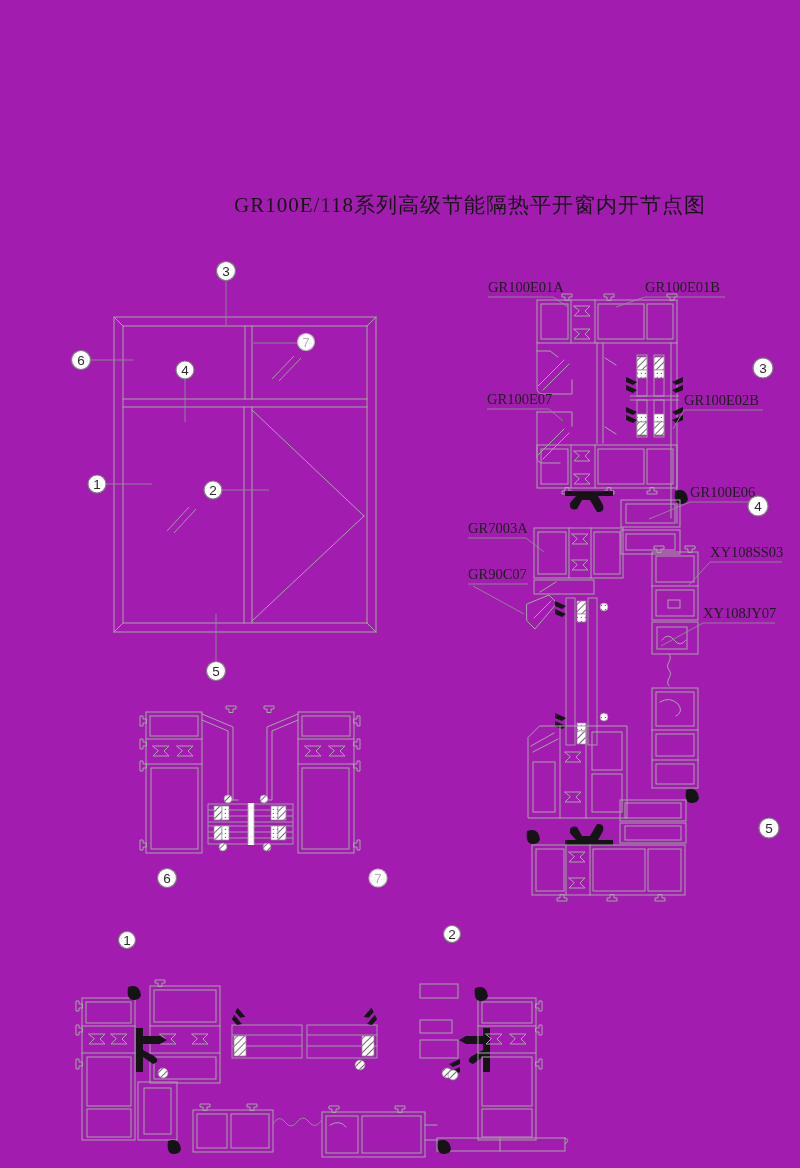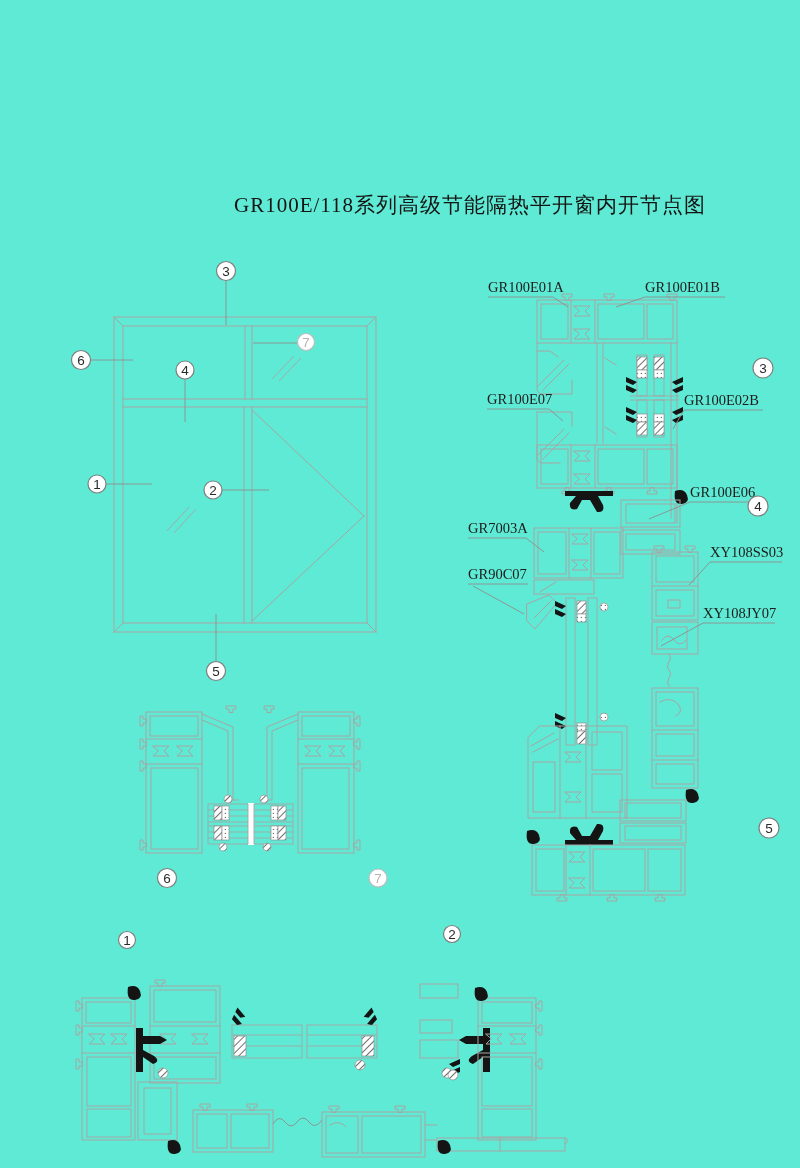--- a/index.html
+++ b/index.html
@@ -1,16 +1,16 @@
 <!DOCTYPE html>
 <html><head>
 <meta charset="utf-8">
 <style>
   html,body{margin:0;padding:0;background:#ffffff;}
-  .page{position:relative;width:800px;height:1168px;background:#5eead4;overflow:hidden;
+  .page{position:relative;width:800px;height:1168px;background:#a21caf;overflow:hidden;
         font-family:"Liberation Serif","DejaVu Serif",serif;}
   svg{position:absolute;left:0;top:0;}
   .profile{stroke:#a6a6a6;fill:none;stroke-width:1;stroke-linecap:square;}
   .leader{stroke:#8f8f8f;fill:none;stroke-width:0.9;}
   .glassline{stroke:#a6a6a6;fill:none;stroke-width:0.9;}
   .hatchfill{fill:url(#hatch);stroke:#8f8f8f;stroke-width:0.7;}
   .dotsfill{fill:url(#dots);stroke:#8f8f8f;stroke-width:0.7;}
   .gasket{fill:#141414;stroke:none;}
   .callout-circle{stroke:#7f7f7f;fill:#ffffff;stroke-width:1.2;}
   .callout-num{fill:#2b2b2b;font-size:13.5px;text-anchor:middle;

